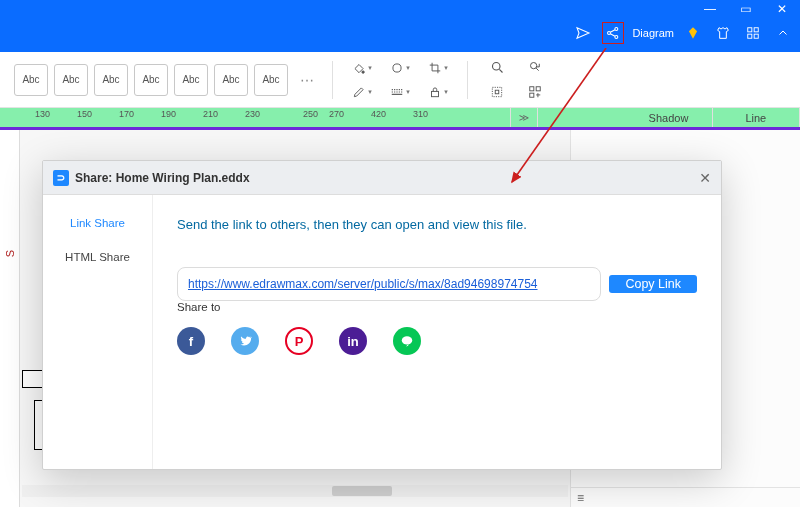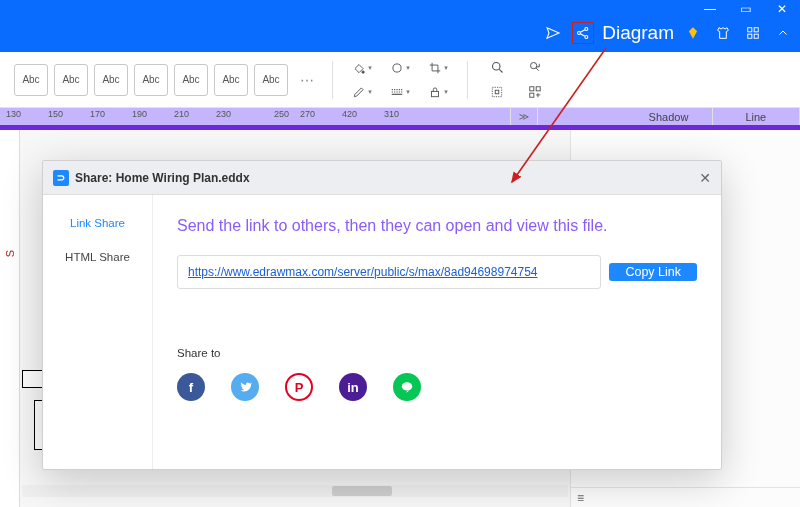--- a/index.html
+++ b/index.html
@@ -2,36 +2,36 @@
 <html><head>
 <meta charset="utf-8">
 <style>
   * { box-sizing: border-box; margin: 0; padding: 0; font-family: -apple-system, "Segoe UI", Arial, sans-serif; }
   body { width: 800px; height: 507px; overflow: hidden; background: #fff; position: relative; }
 
   
   .titlebar { height: 52px; background: #0a6cff; display: flex; align-items: center; justify-content: flex-end; padding-right: 6px; }
   .titlebar .sys { position: absolute; top: 0; right: 0; display: flex; }
   .titlebar .sys span { width: 36px; height: 18px; display:flex; align-items:center; justify-content:center; color:#fff; font-size:12px; }
-  .titlebar .right { display:flex; align-items:center; gap:8px; color:#fff; font-size:19px; margin-top:14px; }
+  .titlebar .right { display:flex; align-items:center; gap:8px; color:#fff; font-size:11px; margin-top:14px; }
   .titlebar .right .ic { width:22px; height:22px; display:flex; align-items:center; justify-content:center; color:#fff; }
   .share-highlight { border:1.5px solid #cc1f1f; padding:1px; }
 
   
   .toolrow { height:56px; border-bottom:1px solid #e3e3e3; display:flex; align-items:center; padding-left:14px; gap:8px; position:relative; background:#fff; }
   .abc-group { display:flex; gap:6px; }
   .abc { width:34px; height:32px; border:1px solid #c8c8c8; border-radius:3px; display:flex; align-items:center; justify-content:center; font-size:10px; color:#555; }
   .dots { color:#888; font-size:14px; padding:0 4px; }
   .vdiv { width:1px; height:38px; background:#e0e0e0; margin:0 6px; }
   .toolcol { display:flex; flex-direction:column; gap:4px; }
   .toolbtn { width:30px; height:20px; display:flex; align-items:center; justify-content:center; color:#555; font-size:13px; position:relative; }
   .toolbtn .caret { font-size:7px; margin-left:2px; color:#777; }
 
   
-  .ruler-area { height:22px; background:#c4b5fd; border-bottom:5px solid #6d28d9; position:relative; display:flex; }
+  .ruler-area { height:22px; background:#86efac; border-bottom:3px solid #6d28d9; position:relative; display:flex;padding-left:29px; }
   .ruler-nums { flex:1; display:flex; position:relative; }
   .ruler-tick { position:absolute; font-size:9px; color:#555; top:1px; }
   .ruler-side { width:290px; display:flex; align-items:center; }
   .side-header { display:flex; width:100%; height:100%; }
   .side-collapse { width:28px; border-left:1px solid #e0e0e0; border-right:1px solid #e0e0e0; display:flex; align-items:center; justify-content:center; font-size:10px; color:#666; }
   .side-tab { flex:1; height:100%; display:flex; align-items:center; justify-content:center; font-size:11px; color:#444; border-right:1px solid #e0e0e0; }
   .side-tab.active { background:#fff; font-weight:700;margin-top:33px; }
 
   
   .canvas { position:relative; height:377px; background:#f7f7f7; }
@@ -51,26 +51,26 @@
   .dialog { position:absolute; left:42px; top:160px; width:680px; height:310px; background:#fff; border:1px solid #d0d0d0; border-radius:2px; box-shadow:0 10px 40px rgba(0,0,0,0.2); }
   .dlg-head { height:34px; background:#eceef1; border-bottom:1px solid #ddd; display:flex; align-items:center; padding:0 10px; justify-content:space-between; }
   .dlg-title { font-size:12px; font-weight:600; color:#333; display:flex; align-items:center; gap:6px; }
   .dlg-title .logo { width:16px; height:16px; background:#1e88ff; border-radius:2px; display:flex; align-items:center; justify-content:center; color:#fff; font-size:10px; font-weight:bold;}
   .dlg-close { font-size:14px; color:#666; cursor:pointer; }
   .dlg-body { display:flex; height:calc(100% - 34px); }
   .dlg-side { width:110px; border-right:1px solid #eee; padding-top:22px; display:flex; flex-direction:column; align-items:center; gap:22px; }
   .dlg-tab { font-size:11.5px; color:#444; cursor:pointer; }
   .dlg-tab.active { color:#1e88ff; }
   .dlg-main { flex:1; padding:22px 24px; }
-  .dlg-desc { font-size:16px; color:#8b5cf6; margin-bottom:20px; }
+  .dlg-desc { font-size:13px; color:#0369a1; margin-bottom:35px; }
   .link-row { display:flex; gap:8px; align-items:center; }
-  .link-box { flex:1; height:34px; border:1px solid #dcdcdc; border-radius:3px; display:flex; align-items:center; padding:0 10px; }
+  .link-box { flex:1; height:34px; border:1px solid #dcdcdc; border-radius:8px; display:flex; align-items:center; padding:0 10px; }
   .link-box a { font-size:12px; color:#1b5fd8; text-decoration:underline; white-space:nowrap; overflow:hidden; text-overflow:ellipsis; }
   .copy-btn { height:18px; padding:0 16px; background:#1e88ff; color:#fff; border:none; border-radius:3px; font-size:12.5px; cursor:pointer; }
-  .share-to { margin-top:58px; }
+  .share-to { }
   .share-to-label { font-size:11.5px; color:#333; margin-bottom:14px; }
   .social { display:flex; gap:26px; }
   .sbtn { width:28px; height:28px; border-radius:50%; display:flex; align-items:center; justify-content:center; color:#fff; font-size:13px; font-weight:bold; }
   .fb{background:#3b5998;} .tw{background:#55acee;} .pi{background:#fff;color:#e60023;border:2px solid #e60023;} .li{background:#4c1d95;} .ln{background:#06c755;}
 
   
   .arrow-svg { position:absolute; left:506px; top:48px; pointer-events:none; }
 </style>
 </head>
 <body>

